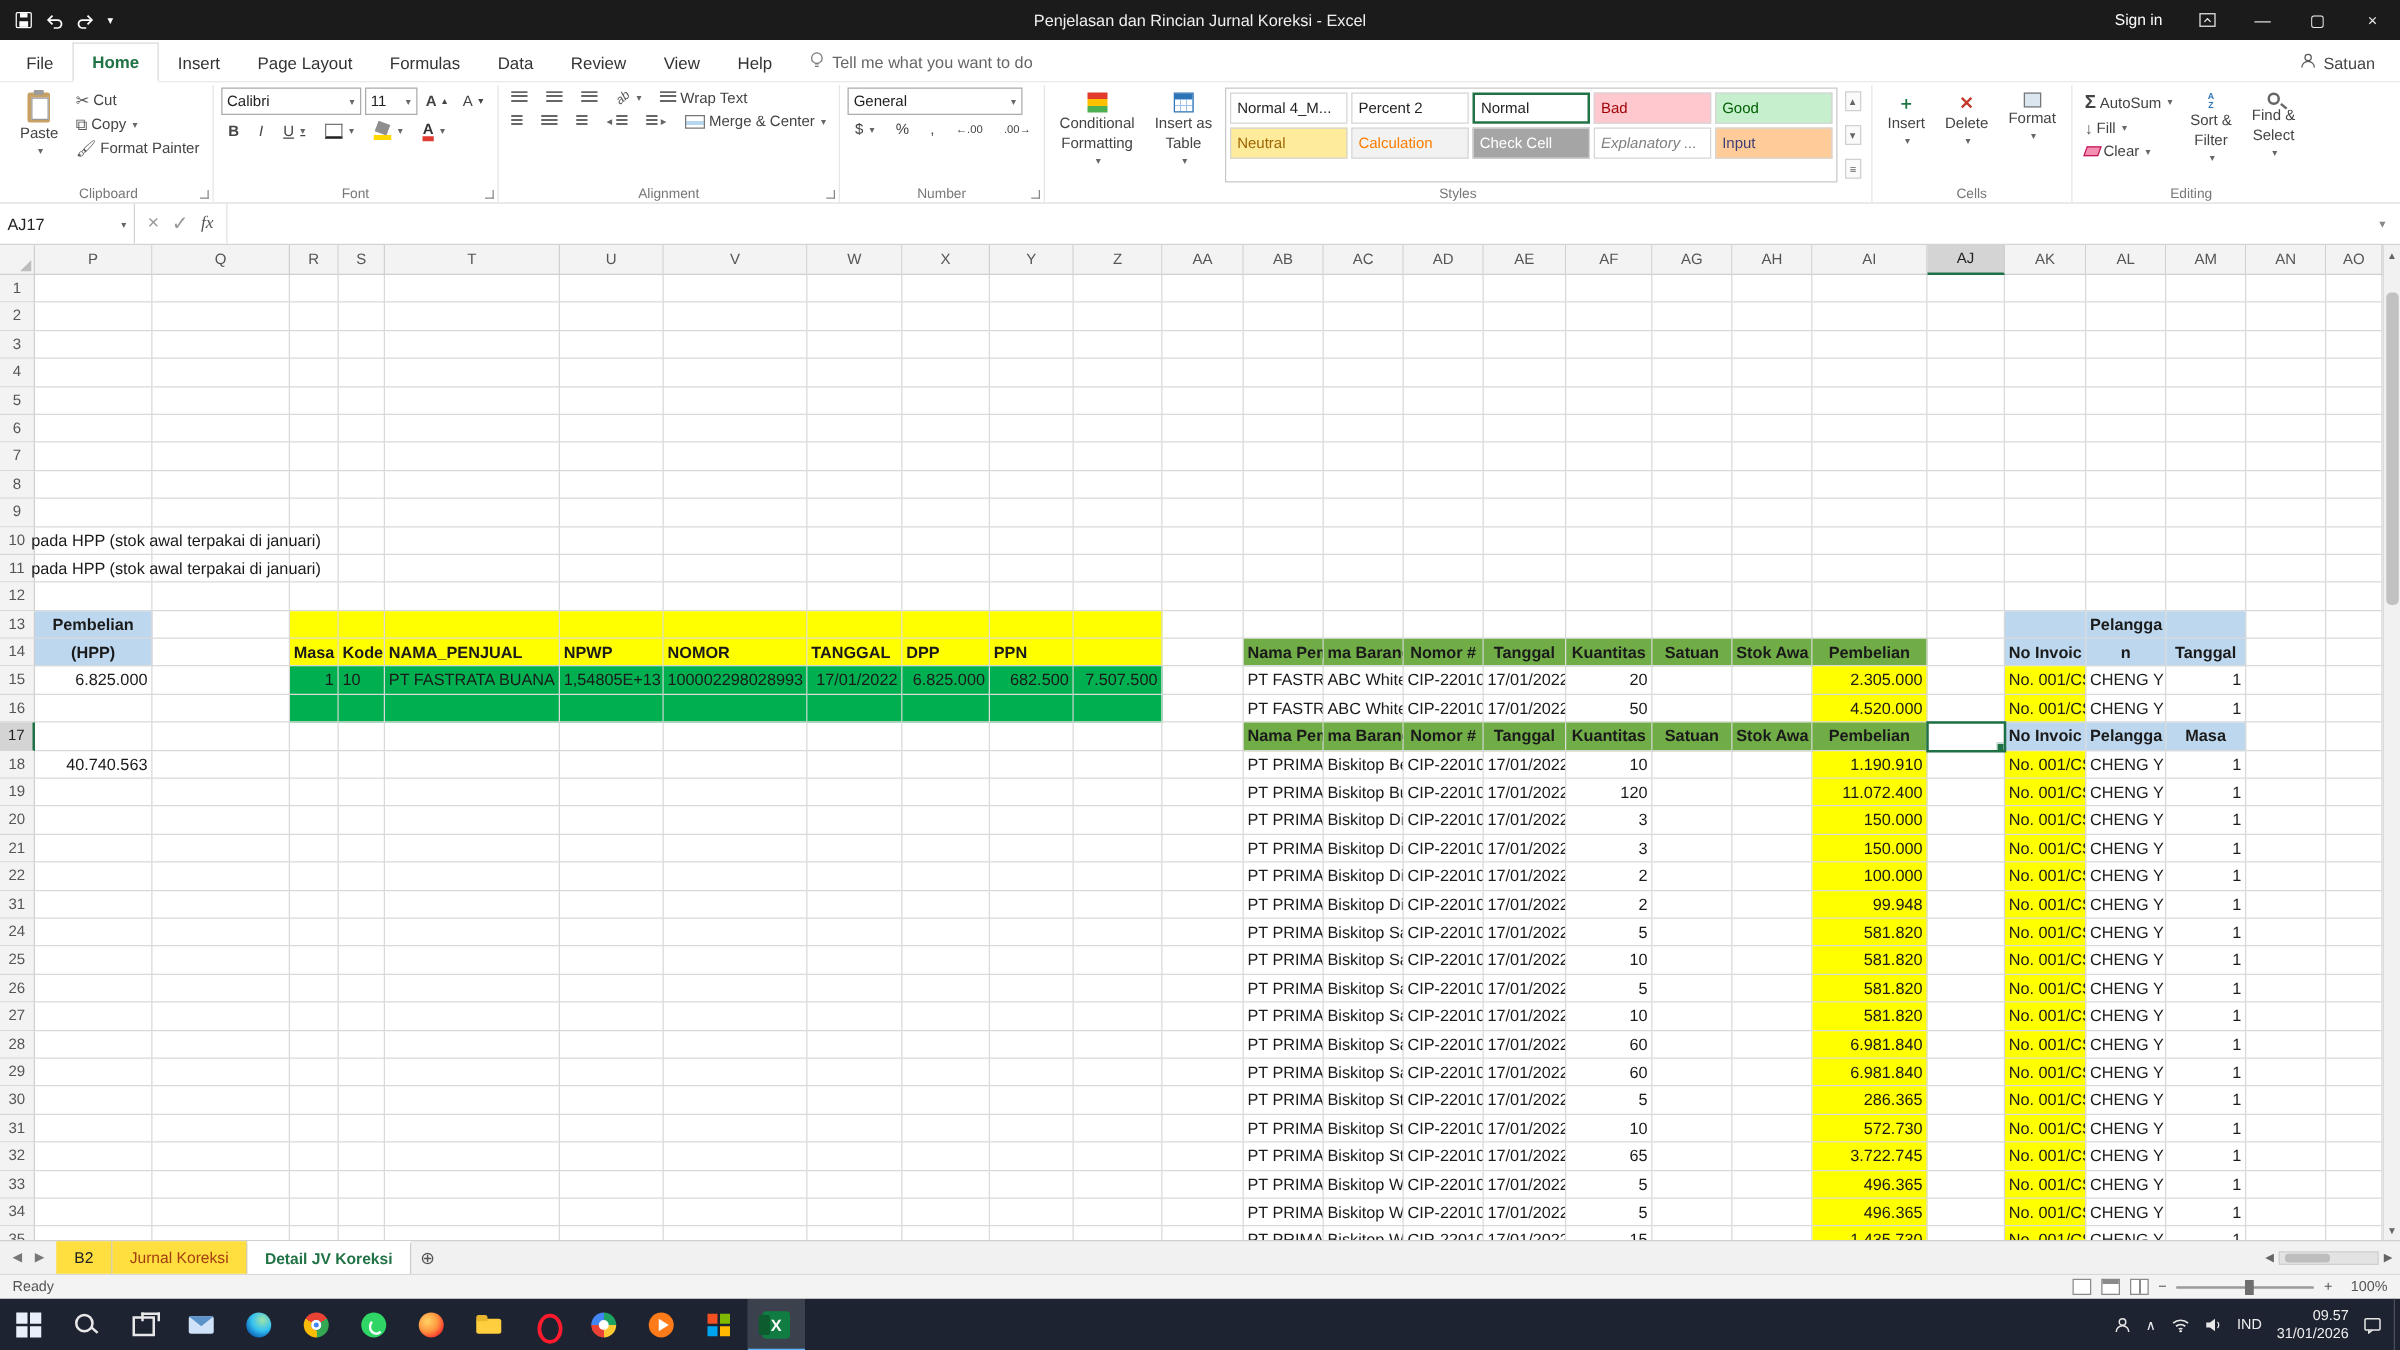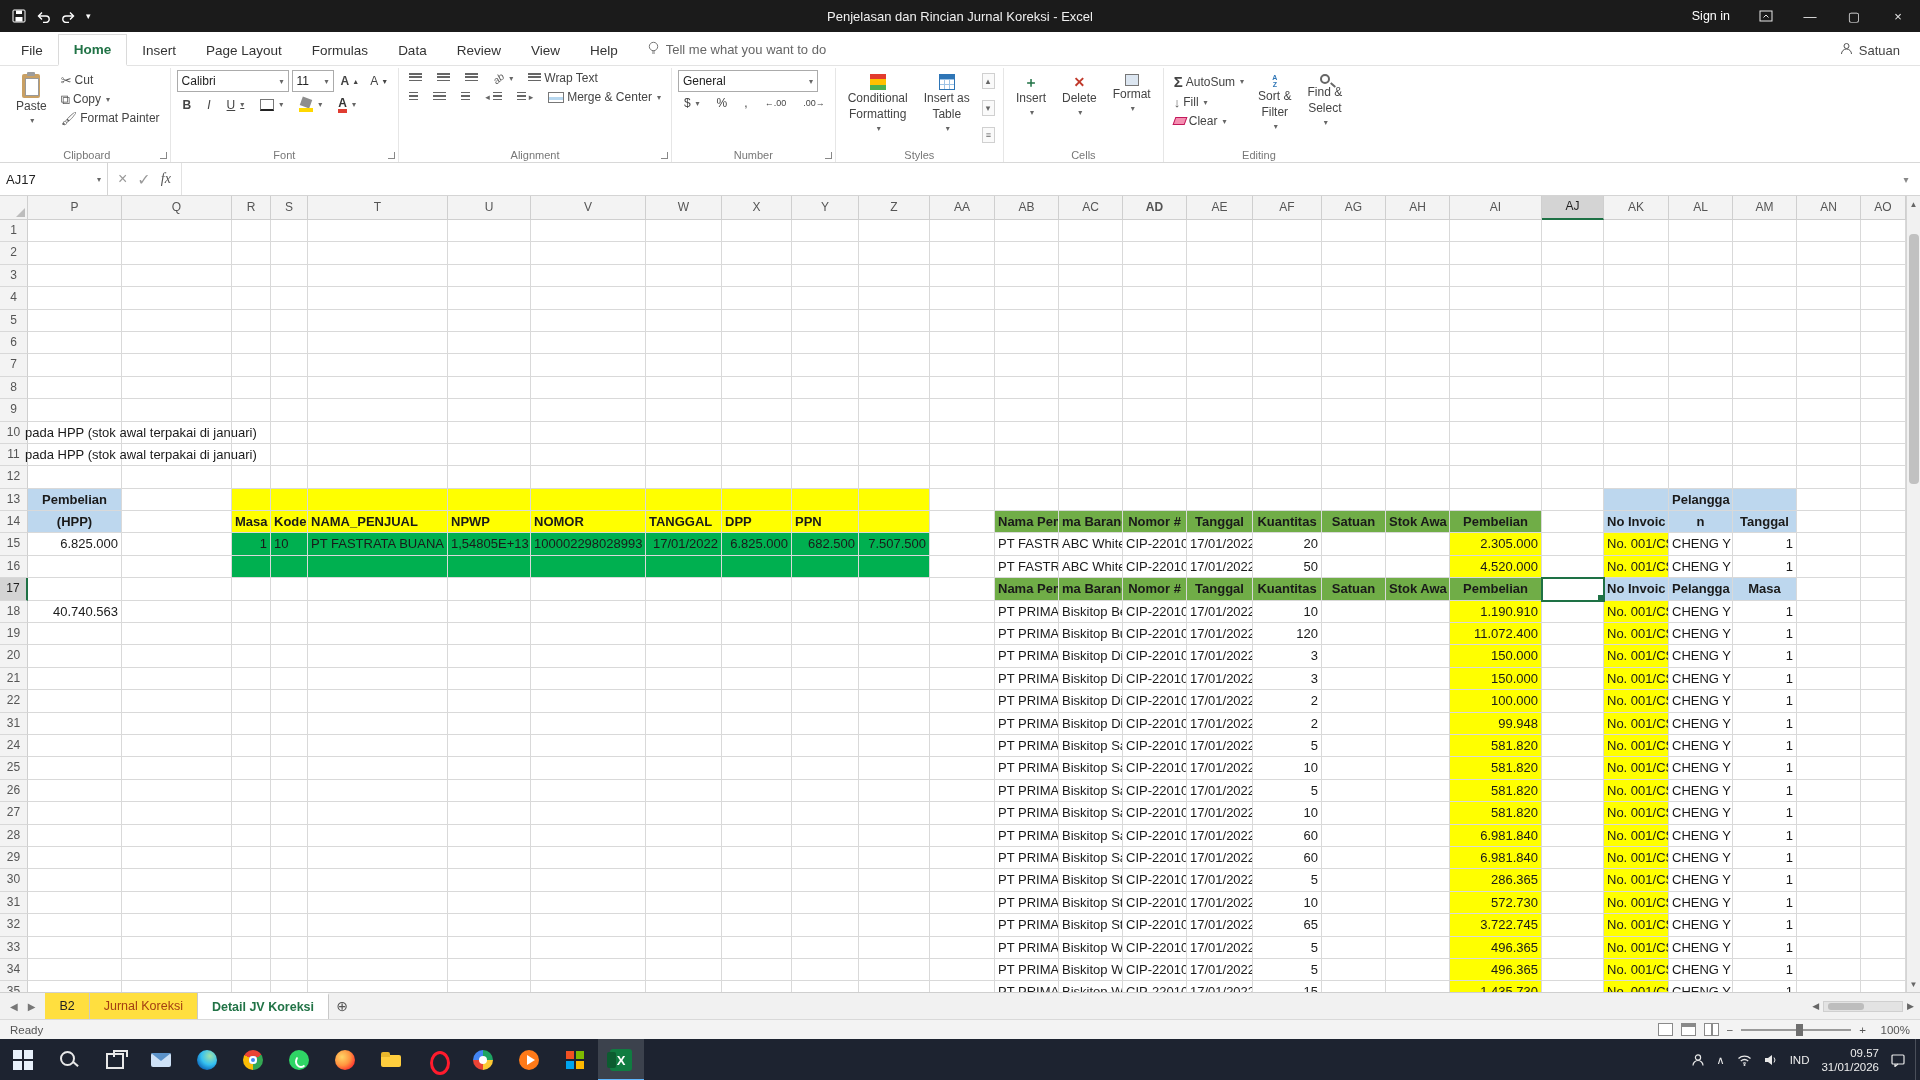--- a/index.html
+++ b/index.html
@@ -345,20 +345,32 @@
     <div class="bigbtn dd">
       <span class="i-condfmt"></span>
       <span>Conditional</span>
       <span>Formatting</span>
     </div>
     <div class="bigbtn dd">
       <span class="i-table"></span>
       <span>Insert as</span>
       <span>Table</span>
     </div>
+    <div class="stylechips" id="style-gallery">
+        <div class="chip" style="background: rgb(255, 255, 255); color: rgb(31, 31, 31);">Normal 4_M...</div>
+        <div class="chip" style="background: rgb(255, 255, 255); color: rgb(31, 31, 31);">Percent 2</div>
+        <div class="chip selected" style="background: rgb(255, 255, 255); color: rgb(31, 31, 31);">Normal</div>
+        <div class="chip" style="background: rgb(255, 199, 206); color: rgb(156, 0, 6);">Bad</div>
+        <div class="chip" style="background: rgb(198, 239, 206); color: rgb(0, 97, 0);">Good</div>
+        <div class="chip" style="background: rgb(255, 235, 156); color: rgb(156, 101, 0);">Neutral</div>
+        <div class="chip" style="background: rgb(242, 242, 242); color: rgb(250, 125, 0);">Calculation</div>
+        <div class="chip" style="background: rgb(165, 165, 165); color: rgb(255, 255, 255);">Check Cell</div>
+        <div class="chip italic" style="background: rgb(255, 255, 255); color: rgb(127, 127, 127);">Explanatory ...</div>
+        <div class="chip" style="background: rgb(255, 204, 153); color: rgb(63, 63, 118);">Input</div>
+      </div>
     <div class="gal-arrows">
       <span>▴</span>
       <span>▾</span>
       <span>≡</span>
     </div>
     <div class="glabel">Styles</div>
   </div>
 
   <div class="rgroup">
     <div class="bigbtn dd">
@@ -432,21 +444,21 @@
       <div class="ch" style="width: 140px;">T</div>
       <div class="ch" style="width: 83px;">U</div>
       <div class="ch" style="width: 115px;">V</div>
       <div class="ch" style="width: 76px;">W</div>
       <div class="ch" style="width: 70px;">X</div>
       <div class="ch" style="width: 67px;">Y</div>
       <div class="ch" style="width: 71px;">Z</div>
       <div class="ch" style="width: 65px;">AA</div>
       <div class="ch" style="width: 64px;">AB</div>
       <div class="ch" style="width: 64px;">AC</div>
-      <div class="ch" style="width: 64px; font-weight: bold;">AD</div>
+      <div class="ch" style="width: 64px;">AD</div>
       <div class="ch" style="width: 66px;">AE</div>
       <div class="ch" style="width: 69px;">AF</div>
       <div class="ch" style="width: 64px;">AG</div>
       <div class="ch" style="width: 64px;">AH</div>
       <div class="ch" style="width: 92px;">AI</div>
       <div class="ch selhdr" style="width: 62px;">AJ</div>
       <div class="ch" style="width: 65px;">AK</div>
       <div class="ch" style="width: 64px;">AL</div>
       <div class="ch" style="width: 64px;">AM</div>
       <div class="ch" style="width: 64px;">AN</div>

